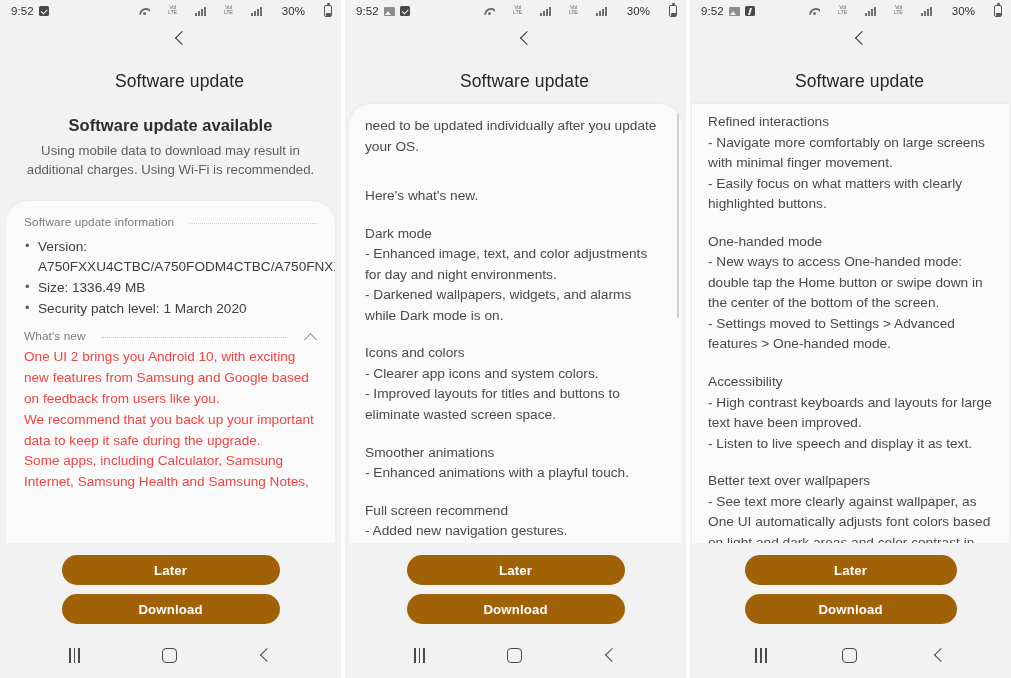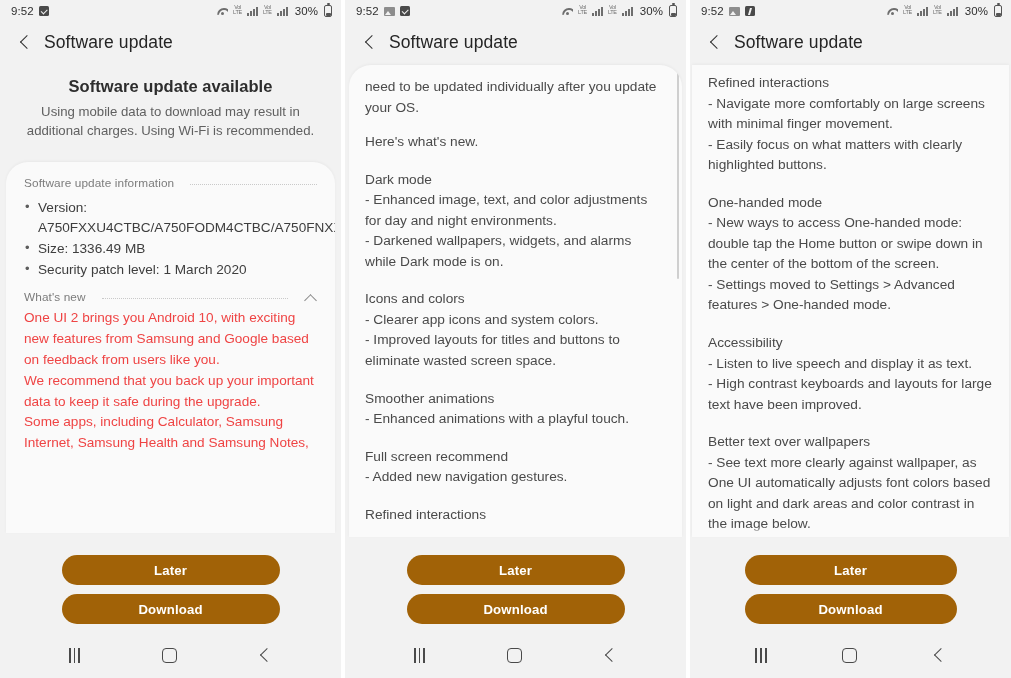--- a/index.html
+++ b/index.html
@@ -38,21 +38,21 @@
     display: flex;
     align-items: center;
     justify-content: space-between;
     padding: 0 9px 0 11px;
     background: #f2f2f2;
     color: #3a3a3a;
     font-size: 11.5px;
     letter-spacing: 0.1px;
   }
   .sb-left { display: flex; align-items: center; gap: 5px; }
-  .sb-right { display: flex; align-items: center; gap: 5px; }
+  .sb-right { display: flex; align-items: center; gap: 18px; }
   .sb-time { font-size: 11.5px; color: #2f2f2f; font-weight: 400; }
 
   .ico-sq {
     width: 10px; height: 10px;
     background: #4a4a4a;
     border-radius: 1.5px;
     position: relative;
     display: inline-block;
   }
   .ico-sq::after {
@@ -150,23 +150,24 @@
   .batt::after{
     content:"";position:absolute;left:0.5px;right:0.5px;bottom:0.5px;
     height:3px;background:#555;border-radius:1px;
   }
   .pct { font-size: 11.5px; color:#2f2f2f; margin-left:2px; }
 
   
   .appbar {
     display: flex;
     align-items: center;
-    gap: 12px;
+    gap: 25px;
     padding: 10px 0 12px 18px;
     background: #f2f2f2;
+    flex-direction: column;
   }
   .back-chevron {
     width: 14px; height: 14px;
     position: relative;
     flex: 0 0 auto;
     cursor: pointer;
   }
   .back-chevron::before {
     content:"";
     position:absolute; left:4px; top:1px;
@@ -496,21 +497,21 @@
         <span class="batt"></span>
       </div>
     </div>
 
     <div class="appbar">
       <div class="back-chevron"></div>
       <div class="appbar-title">Software update</div>
     </div>
 
     <div class="card-flat" style="height:472px; padding-top:12px;">
-      <div class="note-plain" style="margin-bottom:14px;">need to be updated individually after you update your OS.</div>
+      <div class="note-plain" style="margin-bottom:29px;">need to be updated individually after you update your OS.</div>
       <div class="note-plain" style="margin-bottom:17px;">Here's what's new.</div>
 
       <div class="note-block">
         <div class="note-head">Dark mode</div>
         <div class="note-line">- Enhanced image, text, and color adjustments for day and night environments.</div>
         <div class="note-line">- Darkened wallpapers, widgets, and alarms while Dark mode is on.</div>
       </div>
 
       <div class="note-block">
         <div class="note-head">Icons and colors</div>
@@ -597,22 +598,22 @@
       </div>
 
       <div class="note-block">
         <div class="note-head">One-handed mode</div>
         <div class="note-line">- New ways to access One-handed mode: double tap the Home button or swipe down in the center of the bottom of the screen.</div>
         <div class="note-line">- Settings moved to Settings &gt; Advanced features &gt; One-handed mode.</div>
       </div>
 
       <div class="note-block">
         <div class="note-head">Accessibility</div>
+        <div class="note-line">- High contrast keyboards and layouts for large text have been improved.</div>
         <div class="note-line">- Listen to live speech and display it as text.</div>
-        <div class="note-line">- High contrast keyboards and layouts for large text have been improved.</div>
       </div>
 
       <div class="note-block">
         <div class="note-head">Better text over wallpapers</div>
         <div class="note-line">- See text more clearly against wallpaper, as One UI automatically adjusts font colors based on light and dark areas and color contrast in the image below.</div>
       </div>
       <div class="fade-bottom" style="bottom:0;"></div>
     </div>
 
     <div class="footer">

